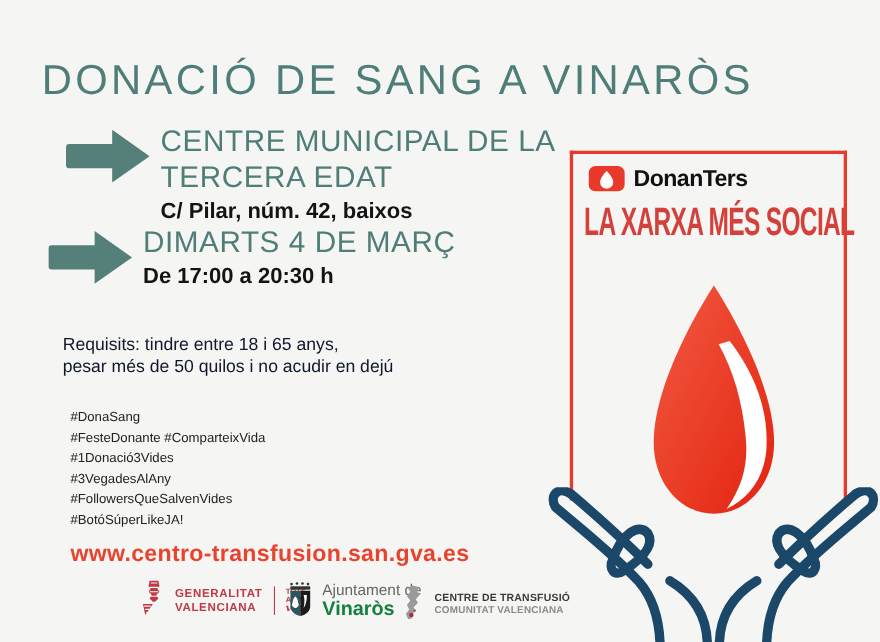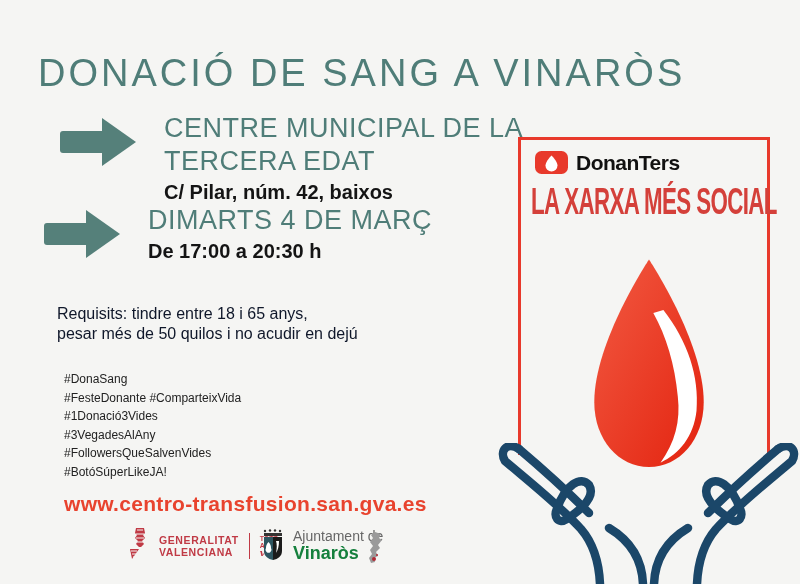--- a/index.html
+++ b/index.html
@@ -15,21 +15,21 @@
 
   
   .title {
     left:38px; top:52px;
     font-size:38px; font-weight:normal;
     color:#4f7d78; letter-spacing:3px;
     white-space:nowrap;
   }
 
   
-  .row { display:flex; align-items:flex-start; gap:28px; }
+  .row { display:flex; align-items:flex-start; gap:10px; }
   .row-venue { left:60px; top:112px; }
   .row-date  { left:44px; top:204px; }
   .arrow-svg { flex:0 0 auto; margin-top:6px; }
   .teal-h {
     color:#4f7d78; font-size:27px; line-height:33px;
     letter-spacing:0.5px; white-space:nowrap;
   }
   .black-b {
     color:#141414; font-size:20px; font-weight:bold;
     margin-top:3px; white-space:nowrap;
@@ -165,20 +165,24 @@
     <div class="vin-name">Vinaròs</div>
   </div>
 </div>
 
 <div class="abs logo-group ctv">
   <svg width="22" height="32" viewBox="0 0 22 32">
     <path d="M9,0 L15,2 L13,6 L16,8 L12,13 L14,16 L10,20 L12,24 L8,26 L9,30 L5,31 L3,26 L6,22 L4,18 L7,14 L4,10 L7,6 L5,3 Z" fill="#9a9a9a"></path>
     <circle cx="8" cy="27" r="2" fill="#b02a35"></circle>
     <circle cx="11" cy="23" r="1" fill="#b02a35"></circle>
   </svg>
+  <div>
+    <div class="ctv-l1">CENTRE DE TRANSFUSIÓ</div>
+    <div class="ctv-l2">COMUNITAT VALENCIANA</div>
+  </div>
 </div>
 
 <div class="abs campaign-box"></div>
 
 <div class="abs brand-row">
   <svg width="33" height="23" viewBox="0 0 33 23">
     <rect x="0" y="0" width="33" height="23" rx="6.5" fill="#e8392b"></rect>
     <path d="M16.5,4.5 C16.5,4.5 22.5,10.5 22.5,14.5 A6,6 0 1 1 10.5,14.5 C10.5,10.5 16.5,4.5 16.5,4.5 Z" fill="#ffffff"></path>
   </svg>
   <span class="brand-name">DonanTers</span>

